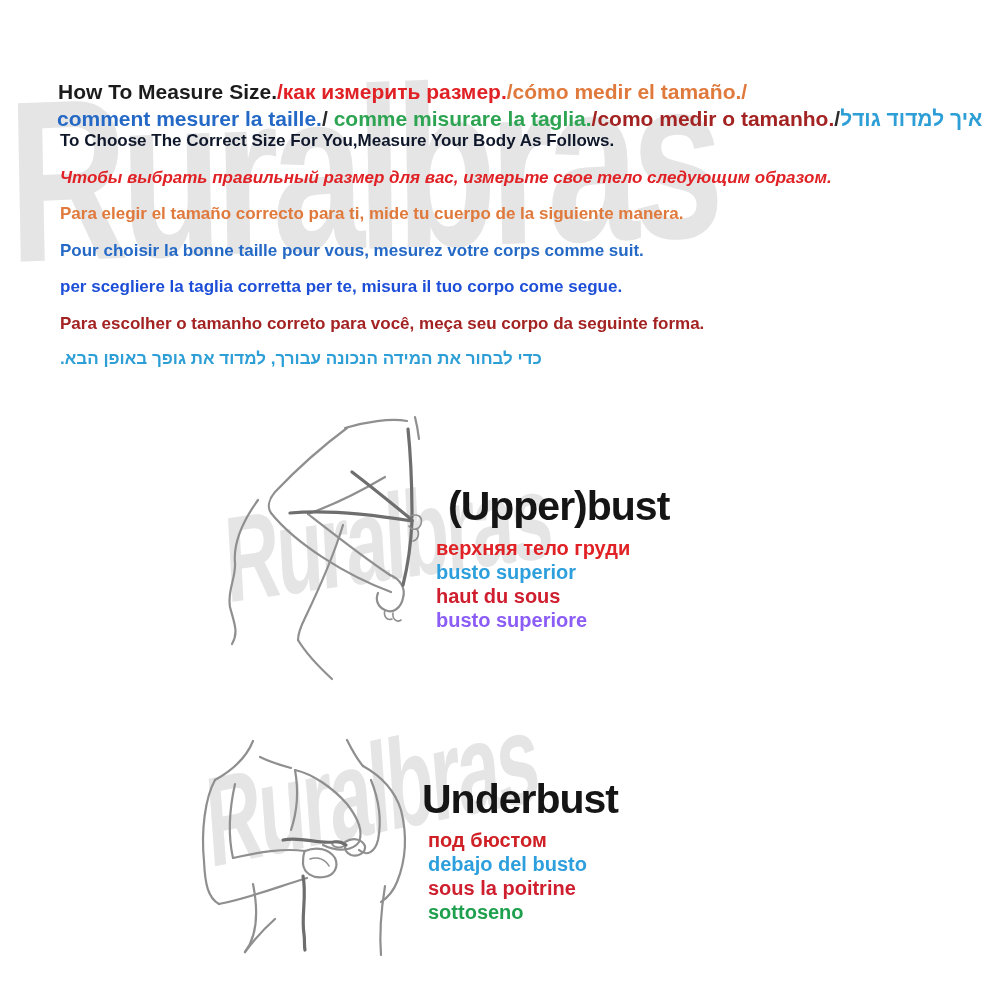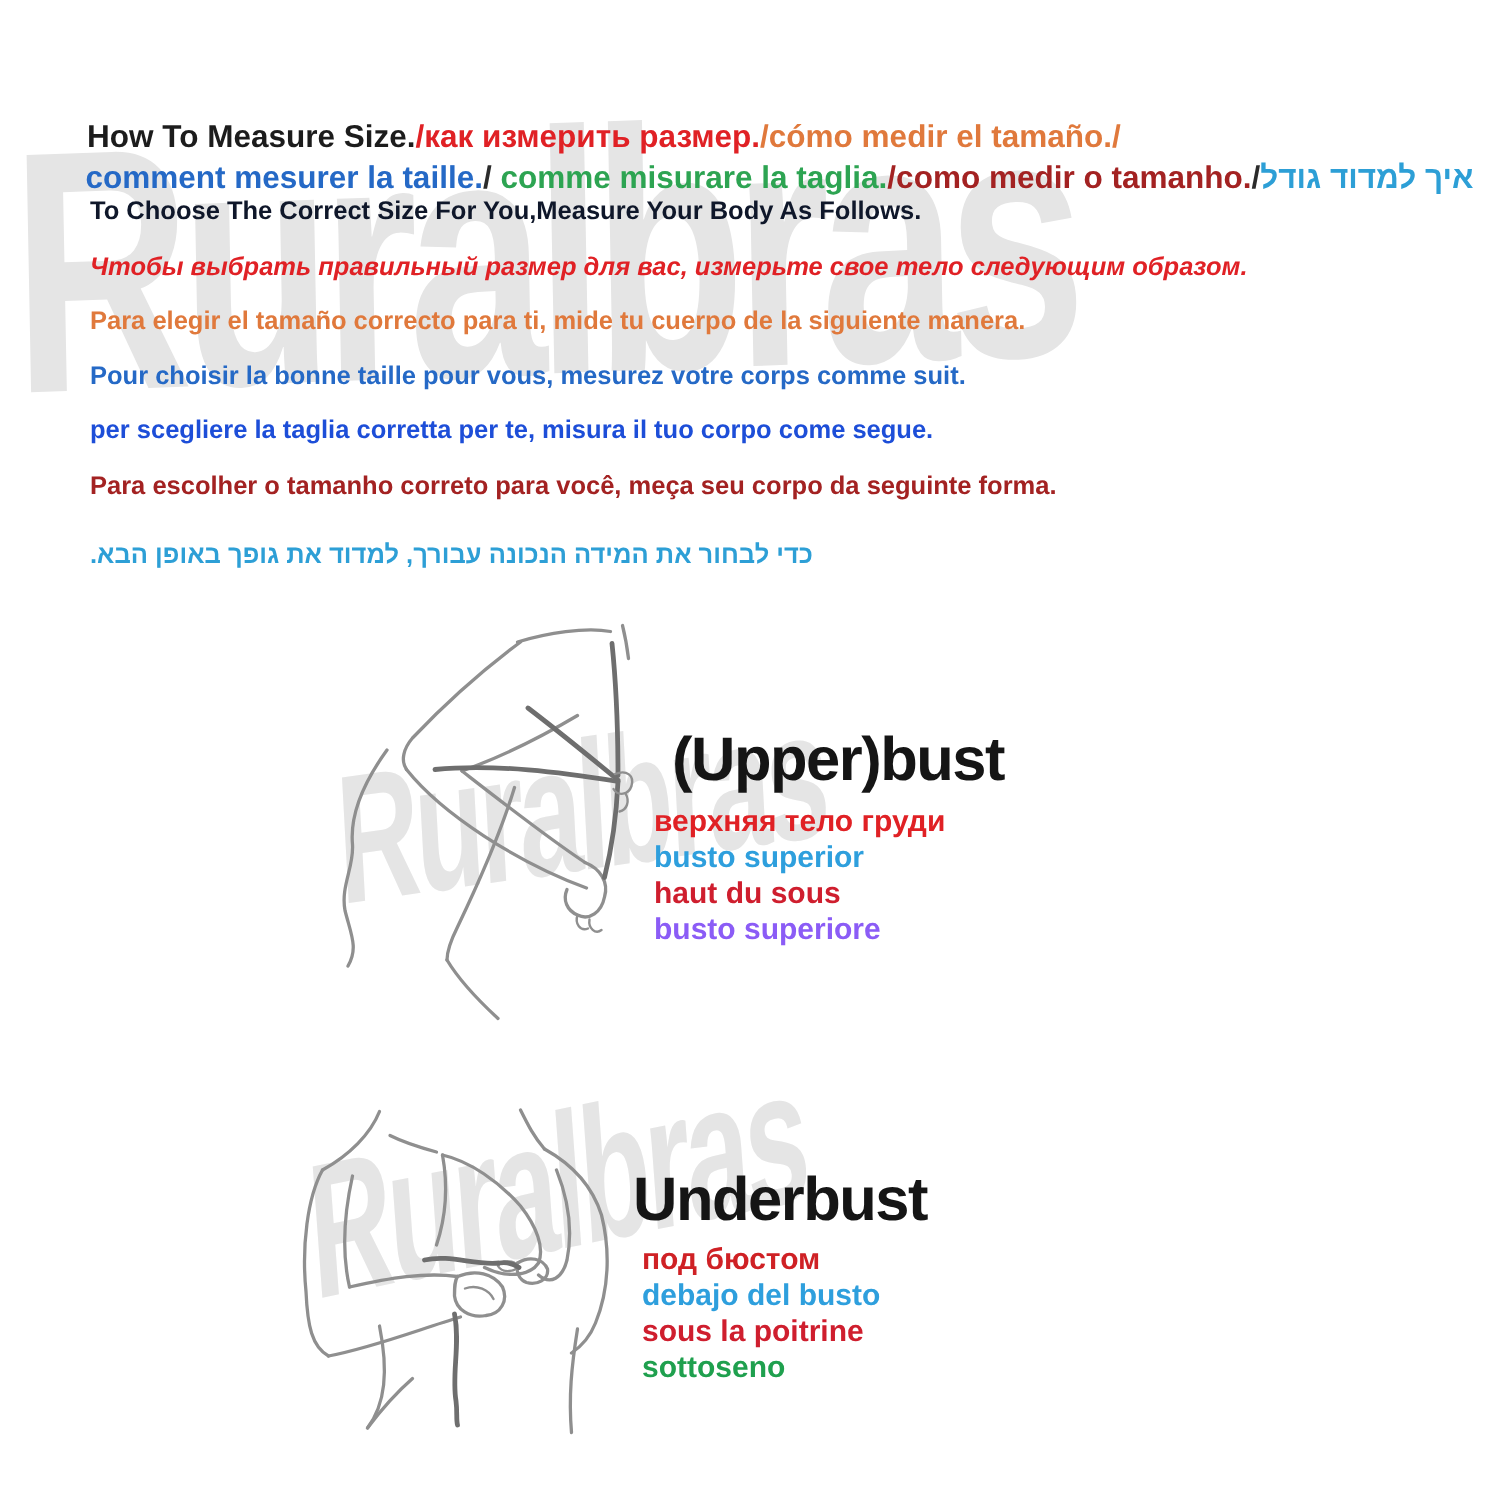--- a/index.html
+++ b/index.html
@@ -11,21 +11,21 @@
   .wm{position:absolute;color:#e5e5e5;font-weight:bold;white-space:nowrap;z-index:0;user-select:none;line-height:1;}
   .wm1{left:6px;top:68px;font-size:230px;letter-spacing:-10px;transform:scaleX(0.72) rotate(-1.5deg);transform-origin:left top;}
   .wm2{left:222px;top:500px;font-size:122px;letter-spacing:-5px;transform:scaleX(0.62) rotate(-5deg);transform-origin:left top;}
   .wm3{left:202px;top:760px;font-size:128px;letter-spacing:-5px;transform:scaleX(0.60) rotate(-7deg);transform-origin:left top;}
   
   .hline{position:absolute;font-size:21px;white-space:nowrap;z-index:2;line-height:1.25;margin-top:48px;}
   .h1{left:58px;top:31px;}
   .h2{left:57px;top:58px;}
   
   .instr{position:absolute;left:60px;font-size:17px;white-space:nowrap;z-index:2;}
-  .i1{top:131px;} .i2{top:168px;} .i3{top:204px;} .i4{top:241px;} .i5{top:277px;} .i6{top:314px;} .i7{top:360px;}
+  .i1{top:131px;} .i2{top:168px;} .i3{top:204px;} .i4{top:241px;} .i5{top:277px;} .i6{top:314px;} .i7{top:349px;}
   
   .sec-title{position:absolute;font-size:41px;color:#151515;z-index:2;white-space:nowrap;letter-spacing:-1px;line-height:1;}
   .t1{left:448px;top:486px;}
   .t2{left:422px;top:779px;}
   .sec-label{position:absolute;font-size:20px;z-index:2;white-space:nowrap;line-height:1;}
   .s1a{left:436px;top:538px;} .s1b{left:436px;top:562px;} .s1c{left:436px;top:586px;} .s1d{left:436px;top:610px;}
   .s2a{left:428px;top:830px;} .s2b{left:428px;top:854px;} .s2c{left:428px;top:878px;} .s2d{left:428px;top:902px;}
   
   .fig{position:absolute;z-index:1;}
   .f1{left:205px;top:413px;}

